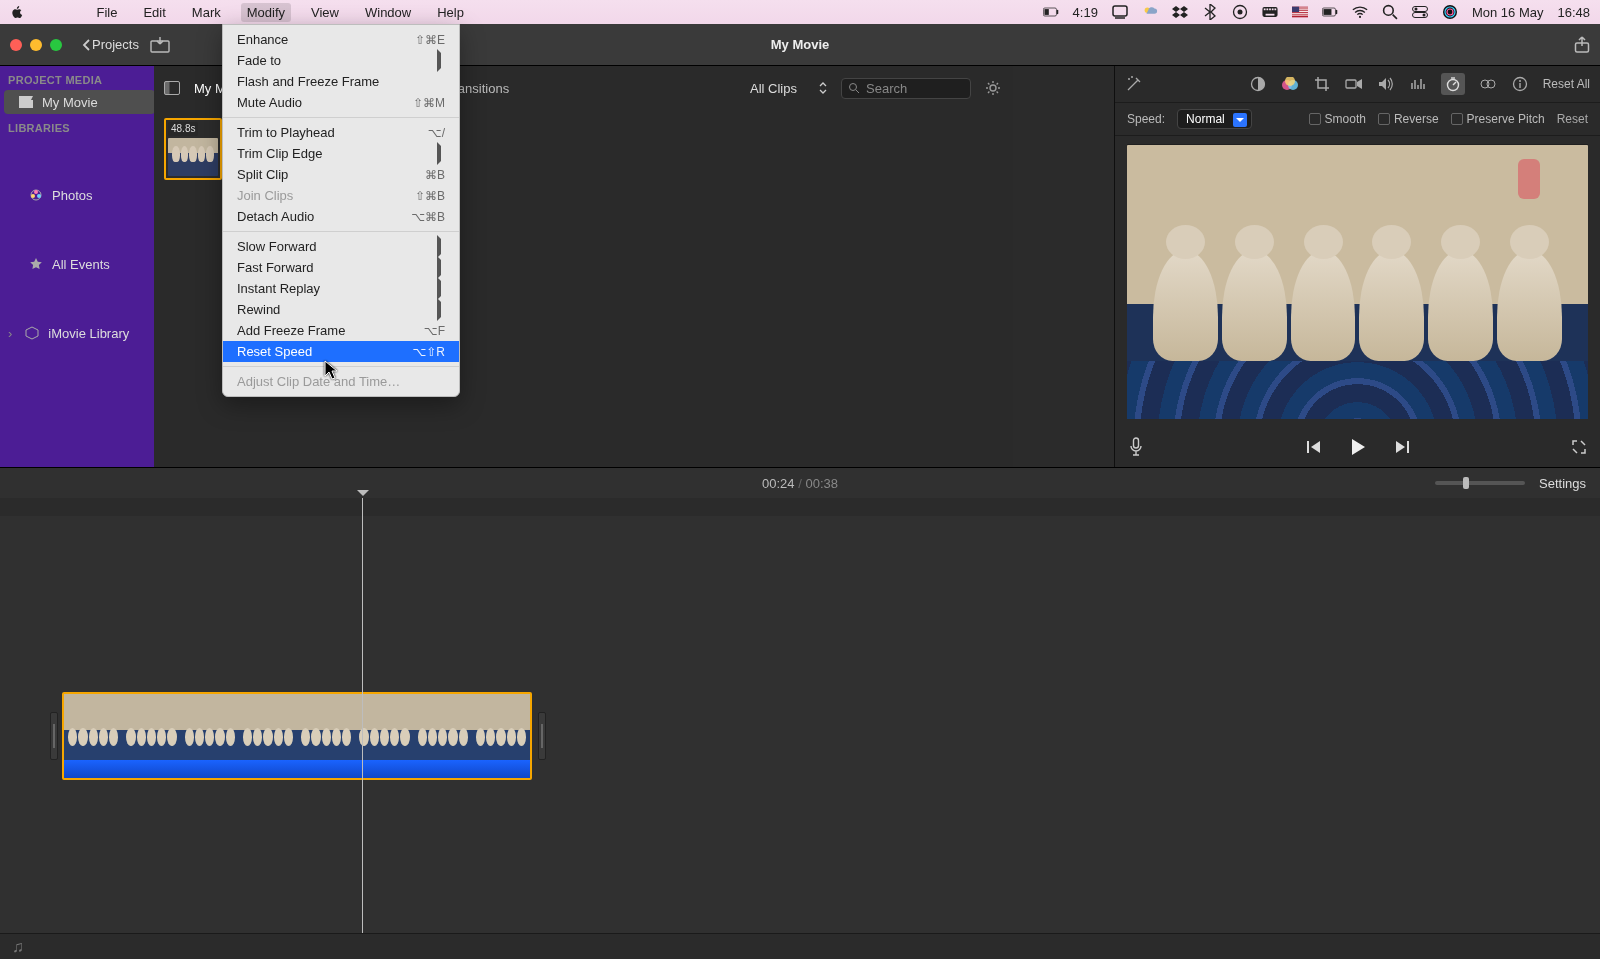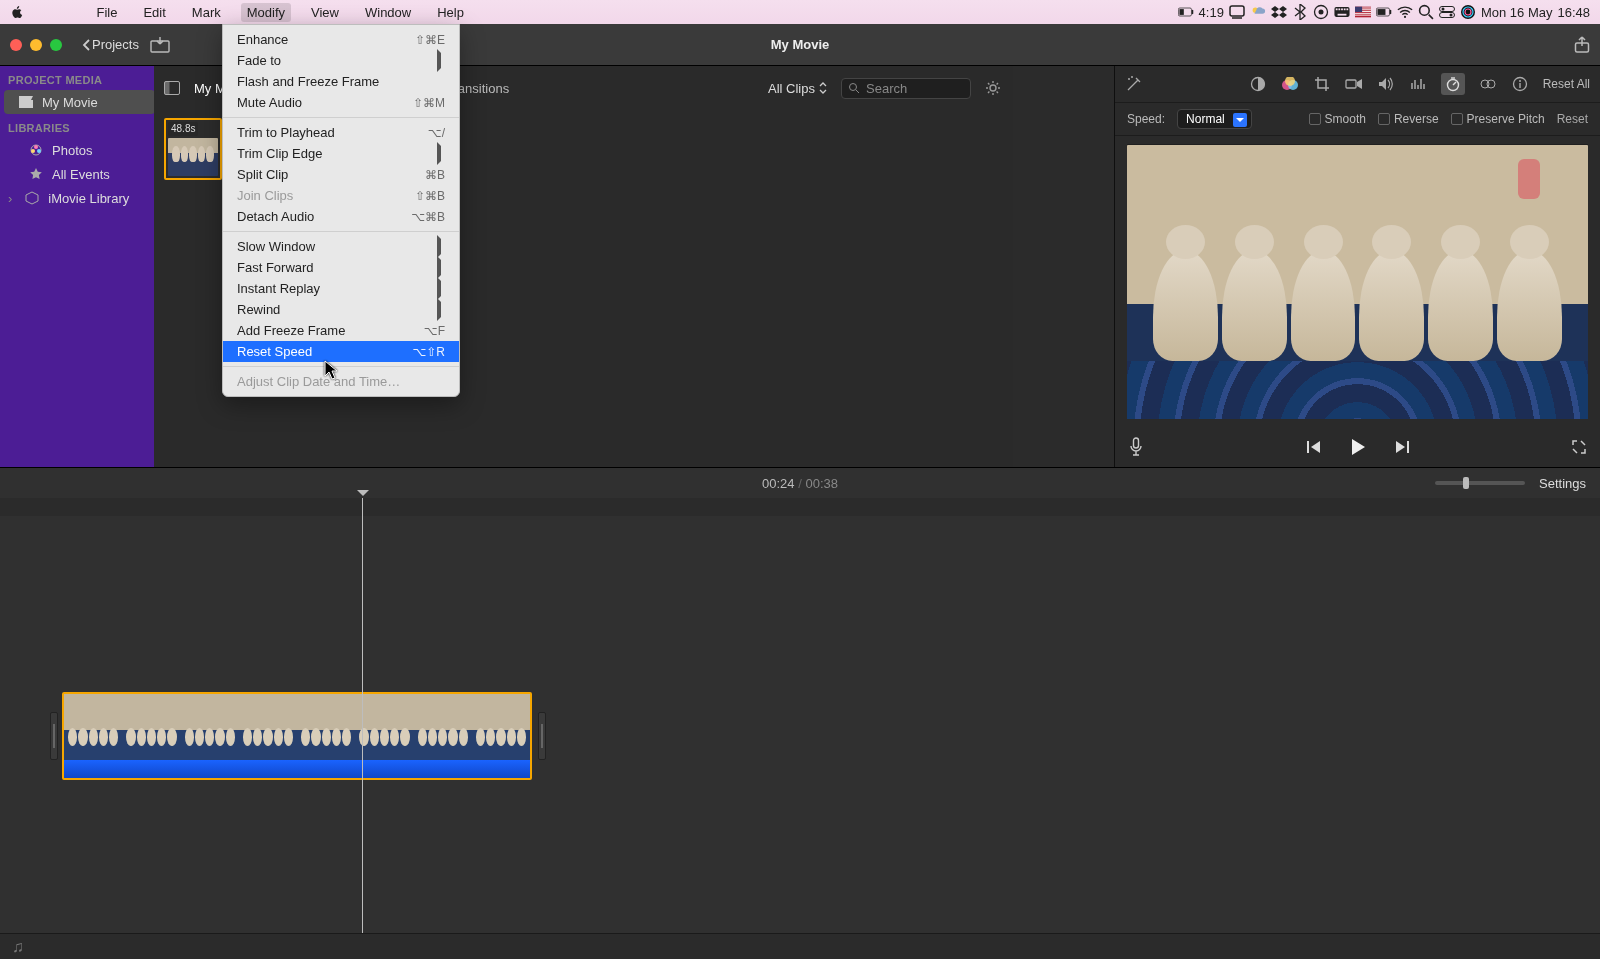--- a/index.html
+++ b/index.html
@@ -5,52 +5,52 @@
   * { box-sizing: border-box; margin: 0; padding: 0; font-family: -apple-system, BlinkMacSystemFont, "Helvetica Neue", sans-serif; user-select: none; }
   html, body { width: 1600px; height: 959px; background: #2b2b2b; overflow: hidden; }
 
   
   .menubar { height: 24px; background: linear-gradient(#f5dfee,#f2d8ea); display:flex; align-items:center; font-size:13px; color:#222; padding:0 10px; }
   .menubar .apple { width:14px; height:14px; margin-right:12px; }
   .menubar .app-name { font-weight:700; margin-right:14px;margin-top:40px; }
   .menubar .m-item { margin-right:14px; padding:2px 6px; border-radius:3px; cursor:default; }
   .menubar .m-item.active { background: rgba(0,0,0,0.12); }
   .menubar .spacer { flex:1; }
-  .menubar .status-right { display:flex; align-items:center; gap:5px; font-size:13px; }
+  .menubar .status-right { display:flex; align-items:center; gap:14px; font-size:13px; }
   .menubar .status-right svg, .menubar .status-right .glyph { width:16px; height:16px; display:block; }
   .menubar .status-time { font-weight:400; }
   .menubar .status-date { font-weight:400; }
 
   
   .app-toolbar { height: 42px; background:#3a3a3a; border-bottom:1px solid #000; display:flex; align-items:center; padding: 0 10px; position:relative; color:#ccc; }
   .traffic { display:flex; gap:8px; margin-right:14px; }
   .traffic span { width:12px; height:12px; border-radius:50%; display:block; }
   .tr-close{background:#ff5f57;} .tr-min{background:#febc2e;} .tr-max{background:#28c840;}
   .back-projects { display:flex; align-items:center; gap:2px; font-size:13px; color:#ddd; padding:3px 6px; border-radius:4px; }
   .tb-icon { width:30px; display:flex; justify-content:center; color:#bbb; }
   .title-center { position:absolute; left:50%; transform:translateX(-50%); font-size:13px; font-weight:600; color:#eee; }
   .share-icon { margin-left:auto; color:#bbb; }
 
   
   .sidebar { position:absolute; top:66px; left:0; width:160px; bottom:492px; background:#4c1d95; border-right:1px solid #1a1a1a; color:#bbb; font-size:12px; }
   .sec-head { padding:8px 8px 4px; color:#8a8a8a; font-weight:700; letter-spacing:.3px; font-size:11px; }
-  .side-item { display:flex; align-items:center; gap:8px; padding:4px 10px 4px 14px; color:#ddd; font-size:13px; }
+  .side-item { display:flex; align-items:center; gap:8px; padding:4px 10px 4px 14px; color:#ddd; font-size:13px;margin-top:45px; }
   .side-item.sel { background:#4f4f4f; border-radius:4px; margin:0 4px; }
   .side-item .ic { width:16px; height:16px; display:flex; align-items:center; justify-content:center; color:#aaa; }
   .side-tree { padding-left:4px; }
   .side-item.indent { padding-left:24px; }
   .side-item.lib::before { content:"›"; color:#888; margin-right:4px; margin-left:-10px; }
 
   
   .media-browse { position:absolute; top:66px; left:154px; right:587px; bottom:492px; background:#2a2a2a; }
   .mb-top { height:44px; display:flex; align-items:center; padding:0 10px; font-size:13px; color:#ccc; gap:14px; }
   .mb-top .tab { color:#bbb; }
   .mb-top .tab.act { color:#fff; }
   .mb-top .spacer2{flex:1;}
-  .allclips { display:flex; align-items:center; gap:4px; color:#ddd; }
+  .allclips { display:flex; align-items:center; gap:22px; color:#ddd; }
   .search { display:flex; align-items:center; gap:6px; background:#1f1f1f; border:1px solid #444; border-radius:4px; padding:2px 6px; width:130px; color:#888; }
   .gear { width:18px; color:#999; }
   .mb-body { position:absolute; top:44px; left:0; right:0; bottom:0; padding:8px 10px; }
   .clip-thumb { width:58px; height:62px; border:2px solid #f6a600; border-radius:2px; background:#2c2c2c; position:relative; }
   .clip-thumb .dur-tag { position:absolute; top:2px; left:2px; height:14px; padding:0 3px; background:rgba(40,40,40,0.9); color:#ddd; font-size:10px; border-radius:2px; line-height:14px; }
   .clip-thumb .frame { position:absolute; top:18px; left:2px; right:2px; bottom:2px; border-radius:1px; overflow:hidden; background: linear-gradient(180deg,#c2b69f 40%, #2e3d63 40%); }
   .clip-thumb .frame .kits { position:absolute; bottom:14px; left:4px; right:4px; height:16px; display:flex; gap:1px; }
   .clip-thumb .frame .kits i{ flex:1; background:#d6c9b6; border-radius:50% 50% 40% 40%; }
 
   
@@ -641,21 +641,21 @@
     <div class="mi disabled">
       <span class="lbl">Join Clips</span>
       <span class="sc">⇧⌘B</span>
     </div>
     <div class="mi">
       <span class="lbl">Detach Audio</span>
       <span class="sc">⌥⌘B</span>
     </div>
     <div class="sep"></div>
     <div class="mi">
-      <span class="lbl">Slow Window</span>
+      <span class="lbl">Slow Forward</span>
       <span class="sub"></span>
     </div>
     <div class="mi">
       <span class="lbl">Fast Forward</span>
       <span class="sub"></span>
     </div>
     <div class="mi">
       <span class="lbl">Instant Replay</span>
       <span class="sub"></span>
     </div>

